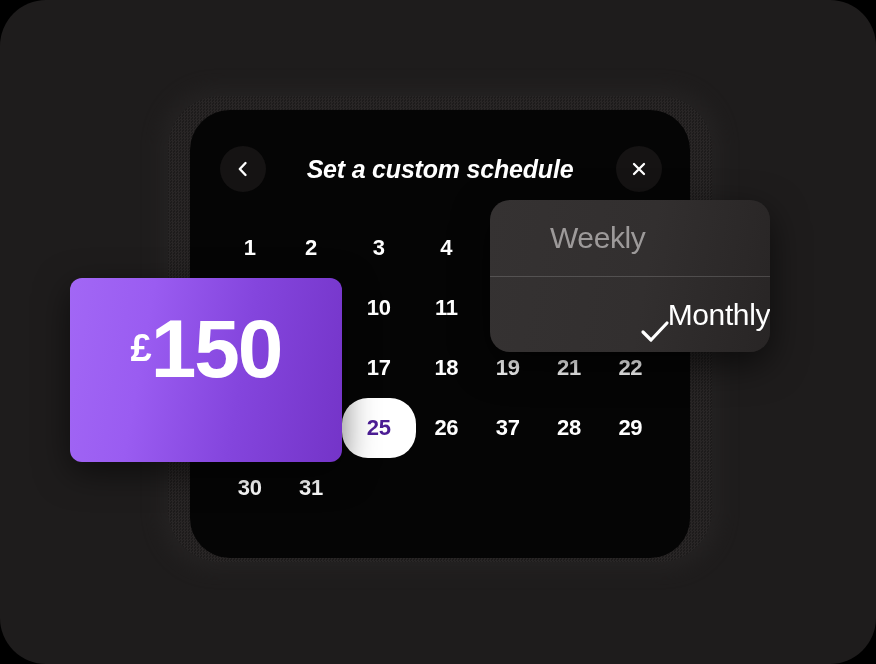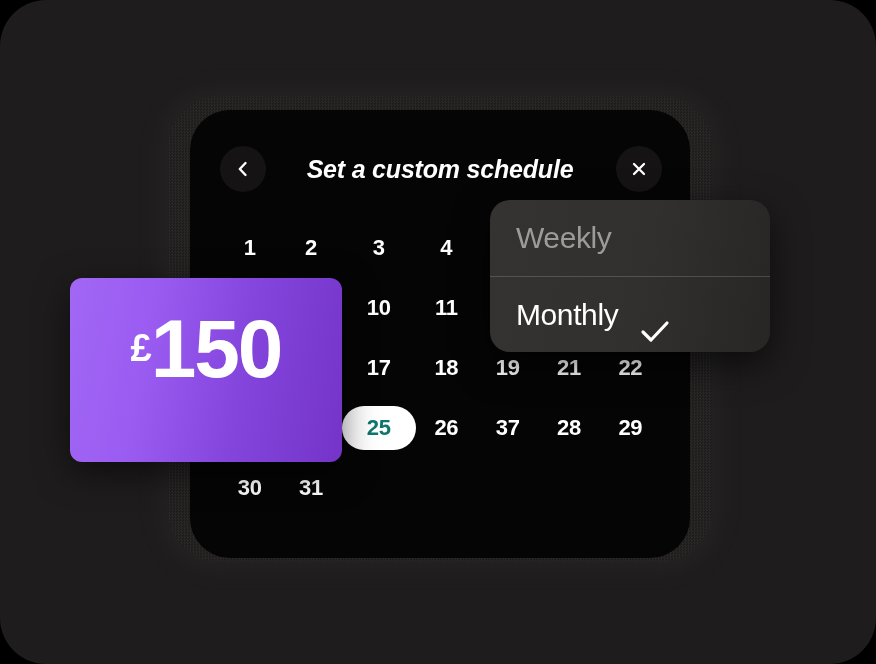--- a/index.html
+++ b/index.html
@@ -135,23 +135,23 @@
     justify-content: center;
     color: #ffffff;
     font-size: 22px;
     font-weight: bold;
     letter-spacing: -0.3px;
     border-radius: 22px;
     cursor: pointer;
   }
   .day-pill.selected {
     background: #ffffff;
-    color: #0f766e;
+    color: #4c1d95;
     min-width: 46px;
-    height: 44px;
+    height: 60px;
     padding: 0 14px;
     border-radius: 26px;
   }
 
   
   .amount-card {
     position: absolute;
     left: 70px;
     top: 278px;
     width: 272px;
@@ -209,27 +209,28 @@
     position: relative;
     height: 76px;
     display: flex;
     align-items: center;
     padding-left: 26px;
     box-sizing: border-box;
     cursor: pointer;
   }
   .freq-option + .freq-option {
     border-top: 1px solid rgba(255,255,255,0.16);
+    justify-content: flex-end;
   }
   .freq-label {
     font-size: 30px;
     font-weight: normal;
     letter-spacing: -0.4px;
   }
-  .freq-option.inactive .freq-label { color: #9d9a9a; }
+  .freq-option.inactive .freq-label { color: #9d9a9a; margin-left: 34px; }
   .freq-option.active .freq-label { color: #ffffff; }
   .freq-check {
     position: absolute;
     left: 150px;
     top: 42px;
   }
 </style>
 </head>
 <body>
 

